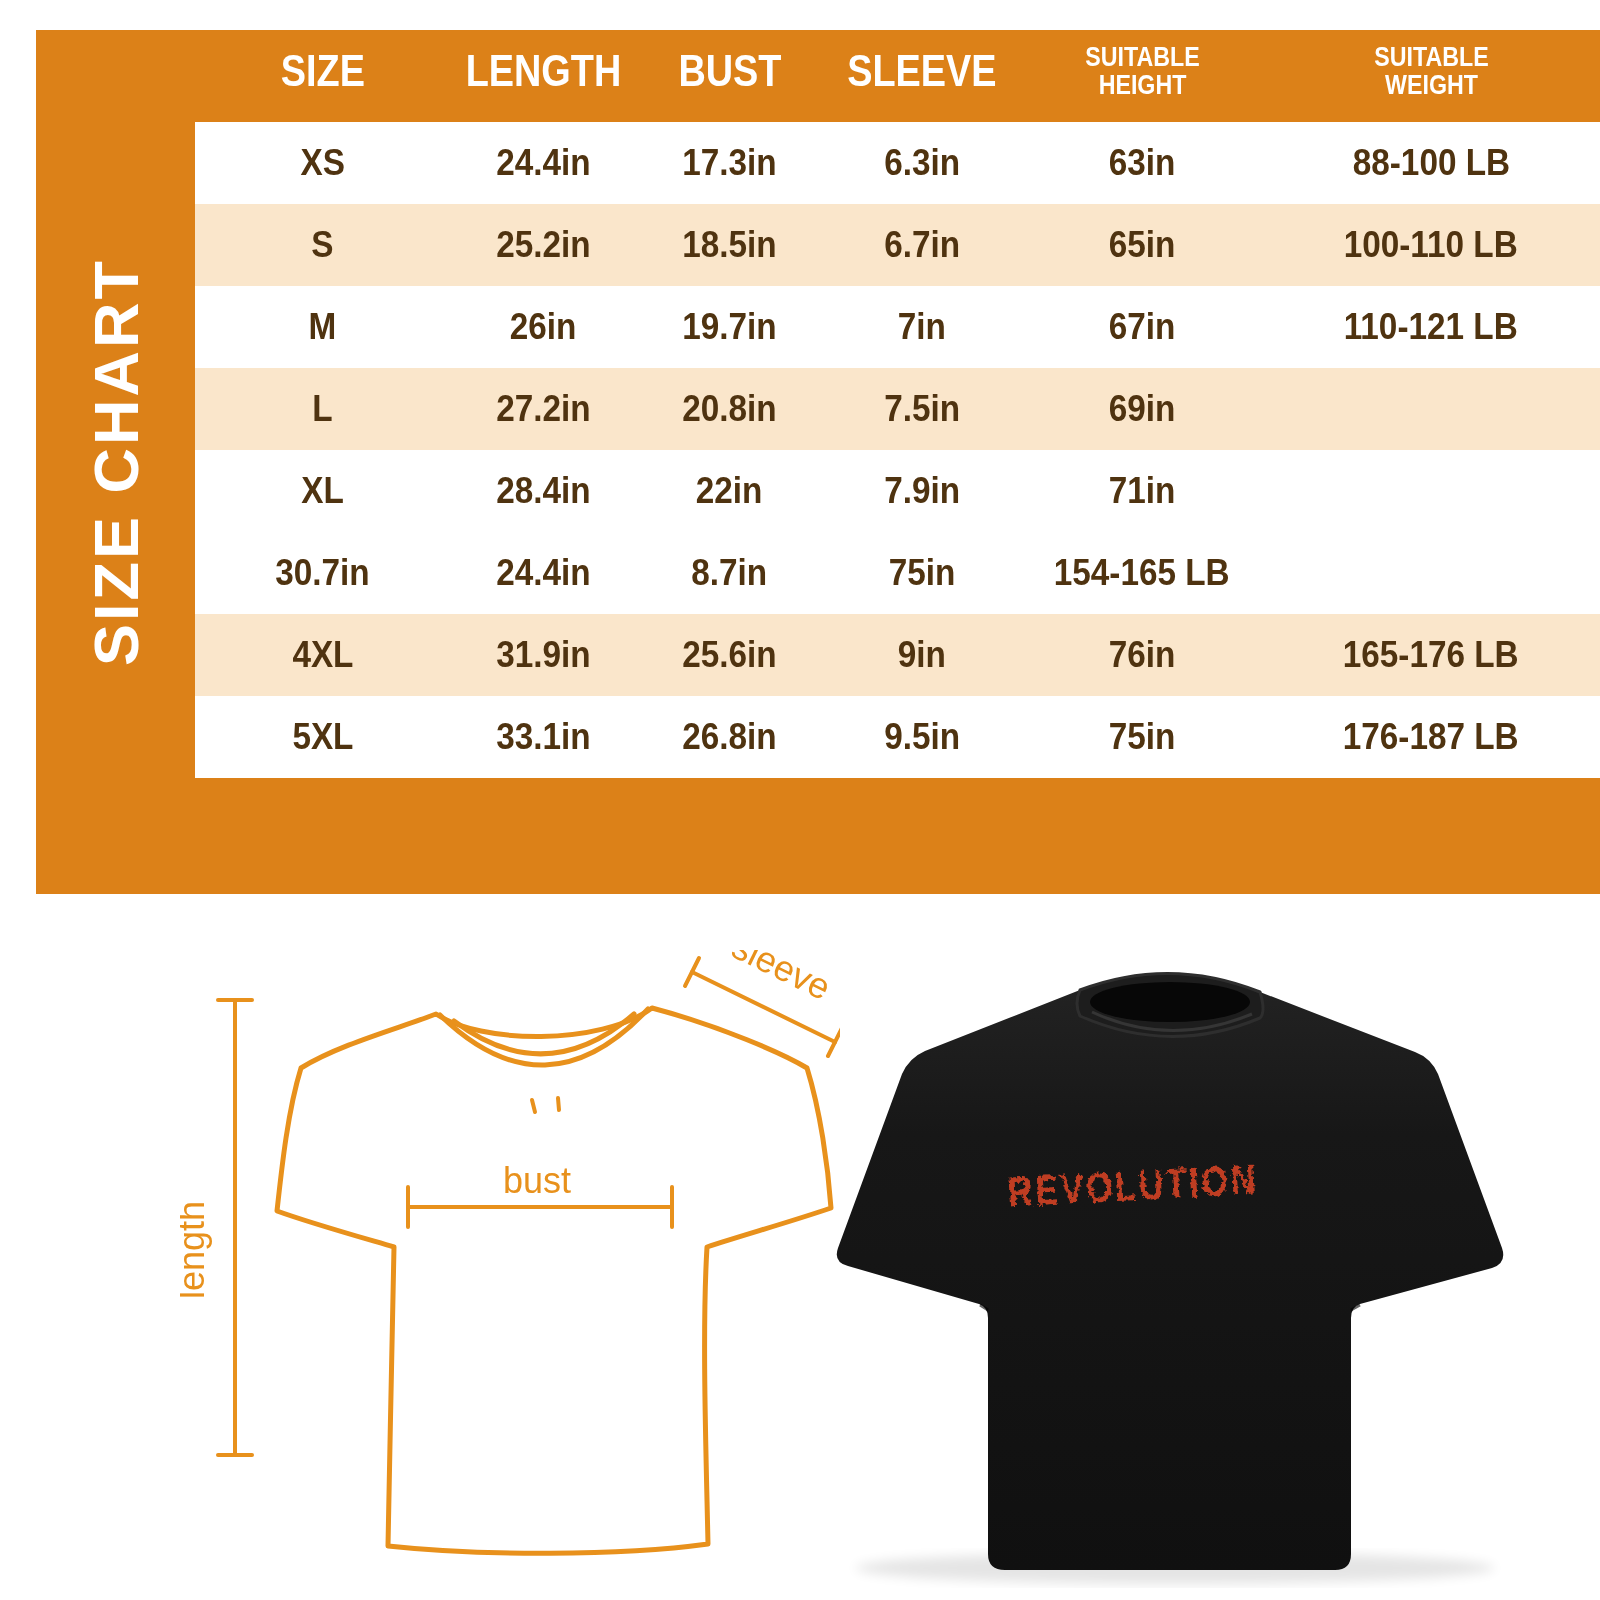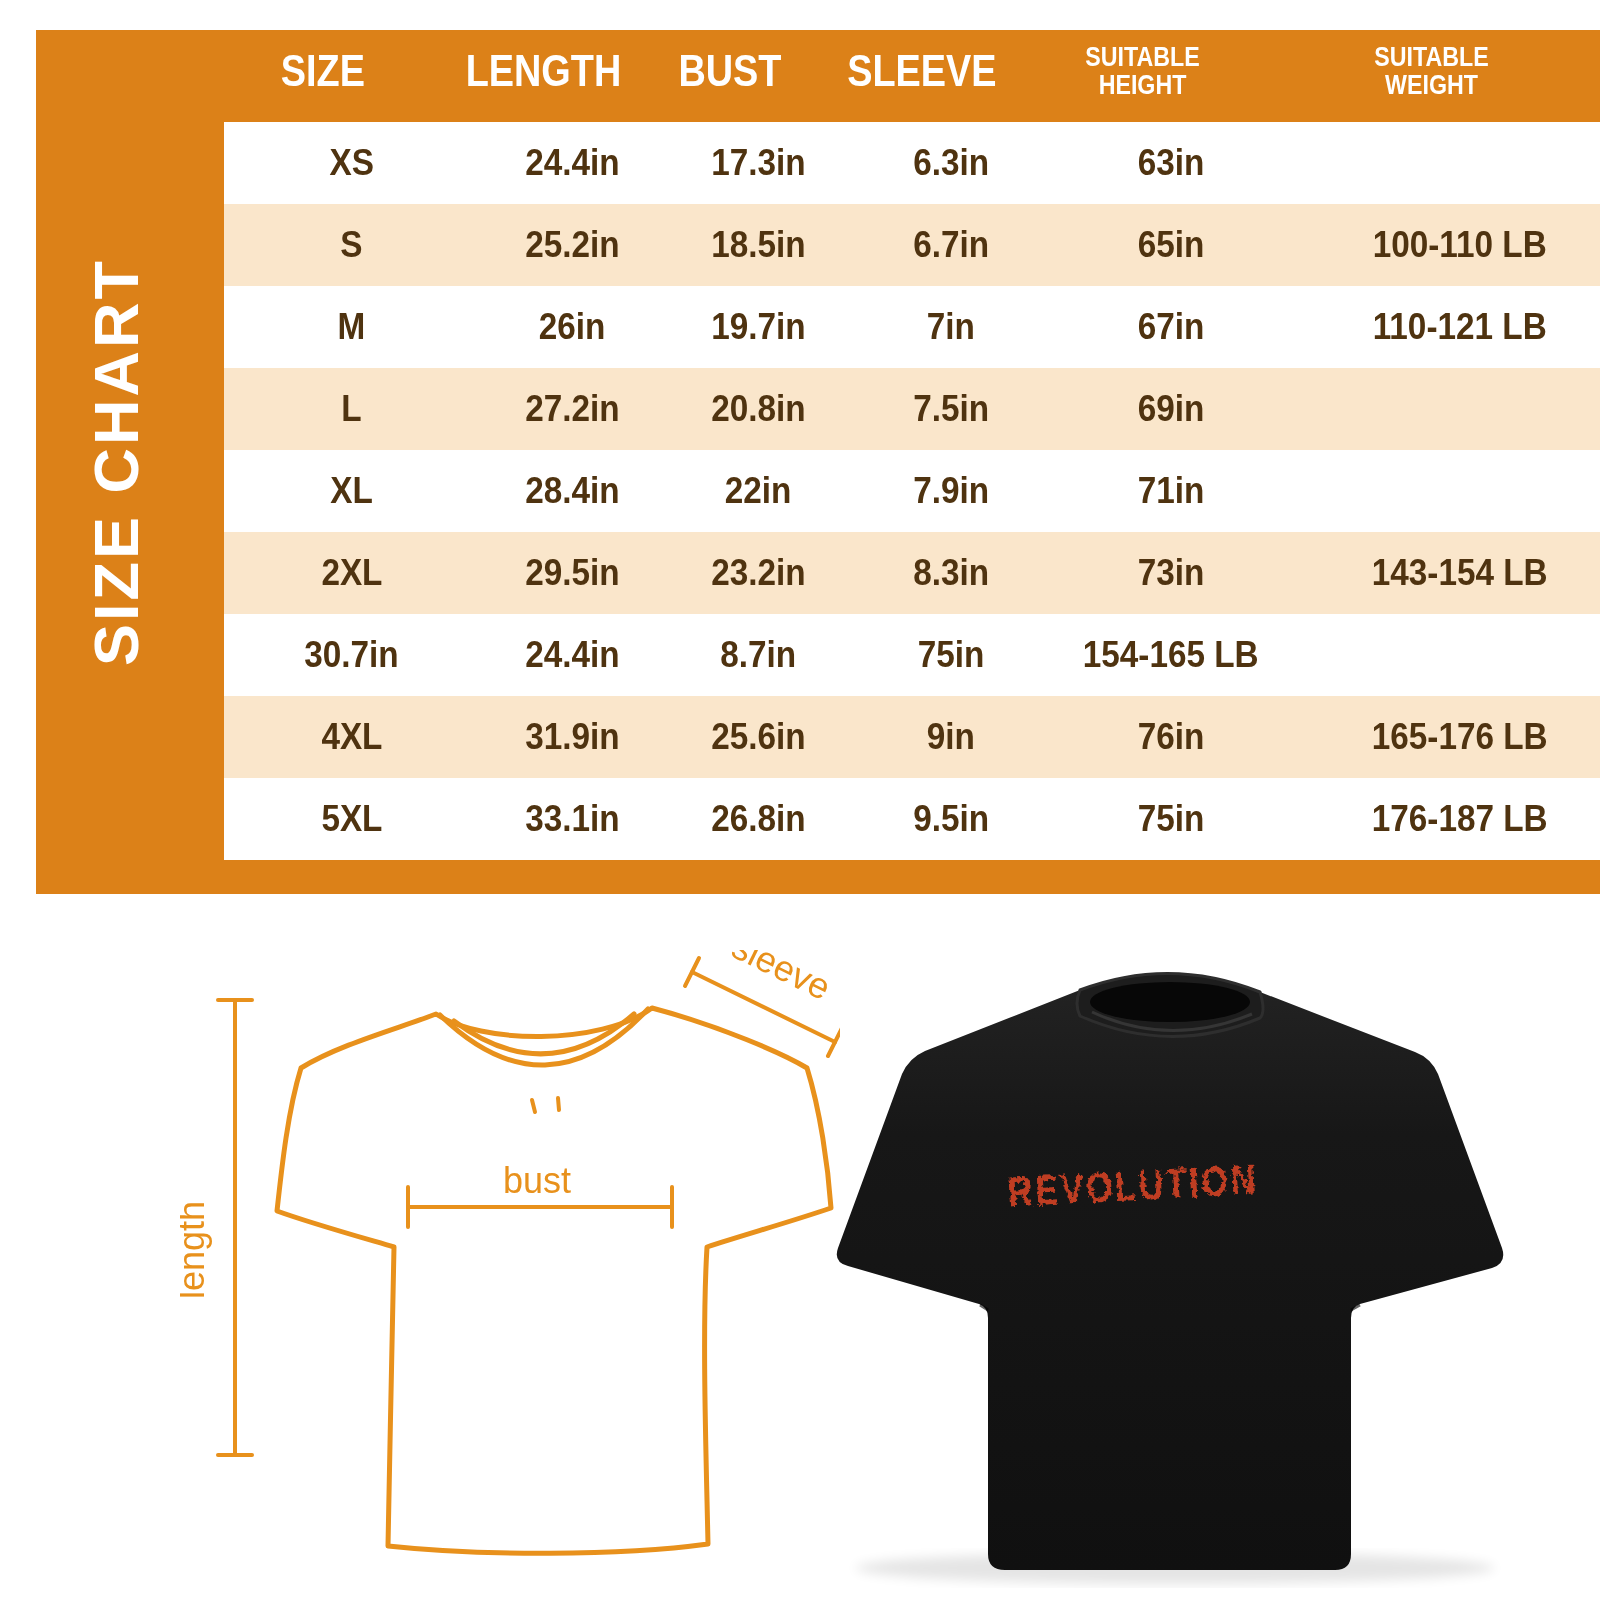--- a/index.html
+++ b/index.html
@@ -20,21 +20,21 @@
     font-size:63px;letter-spacing:3px;
   }
   .table-wrap{position:absolute;left:159px;top:0;right:0;bottom:34px;}
   .thead{
     display:grid;grid-template-columns:255px 187px 185px 200px 240px 338px;
     height:82px;align-items:center;
   }
   .th{text-align:center;color:#ffffff;font-weight:bold;}
   .th .cond{display:inline-block;transform:scaleX(.86);transform-origin:center;font-size:44px;}
   .th .cond.two{font-size:27px;line-height:1.05;}
-  .tbody{position:absolute;top:92px;left:0;right:0;margin-left:29px;}
+  .tbody{position:absolute;top:92px;left:0;right:0;}
   .tr{
     display:grid;grid-template-columns:255px 187px 185px 200px 240px 338px;
     height:82px;align-items:center;background:#ffffff;
   }
   .tr.alt{background:#FAE6CB;}
   .td{text-align:center;color:#4F3310;font-weight:bold;}
   .td .cond{display:inline-block;transform:scaleX(.9);transform-origin:center;font-size:37px;}
   
   .diagram-svg{position:absolute;left:180px;top:950px;width:660px;height:640px;}
   .photo-svg{position:absolute;left:830px;top:960px;width:680px;height:630px;}
@@ -58,20 +58,21 @@
         <div class="th"><span class="cond two"><div>SUITABLE</div><div>HEIGHT</div></span></div>
         <div class="th"><span class="cond two"><div>SUITABLE</div><div>WEIGHT</div></span></div>
       </div>
     <div class="tbody">
         <div class="tr">
           <div class="td"><span class="cond">XS</span></div>
           <div class="td"><span class="cond">24.4in</span></div>
           <div class="td"><span class="cond">17.3in</span></div>
           <div class="td"><span class="cond">6.3in</span></div>
           <div class="td"><span class="cond">63in</span></div>
+          <div class="td"><span class="cond">88-100 LB</span></div>
         </div>
         <div class="tr alt">
           <div class="td"><span class="cond">S</span></div>
           <div class="td"><span class="cond">25.2in</span></div>
           <div class="td"><span class="cond">18.5in</span></div>
           <div class="td"><span class="cond">6.7in</span></div>
           <div class="td"><span class="cond">65in</span></div>
           <div class="td"><span class="cond">100-110 LB</span></div>
         </div>
         <div class="tr">
@@ -88,28 +89,20 @@
           <div class="td"><span class="cond">20.8in</span></div>
           <div class="td"><span class="cond">7.5in</span></div>
           <div class="td"><span class="cond">69in</span></div>
         </div>
         <div class="tr">
           <div class="td"><span class="cond">XL</span></div>
           <div class="td"><span class="cond">28.4in</span></div>
           <div class="td"><span class="cond">22in</span></div>
           <div class="td"><span class="cond">7.9in</span></div>
           <div class="td"><span class="cond">71in</span></div>
-        </div>
-        <div class="tr alt">
-          <div class="td"><span class="cond">2XL</span></div>
-          <div class="td"><span class="cond">29.5in</span></div>
-          <div class="td"><span class="cond">23.2in</span></div>
-          <div class="td"><span class="cond">8.3in</span></div>
-          <div class="td"><span class="cond">73in</span></div>
-          <div class="td"><span class="cond">143-154 LB</span></div>
         </div>
         <div class="tr">
           <div class="td"><span class="cond">30.7in</span></div>
           <div class="td"><span class="cond">24.4in</span></div>
           <div class="td"><span class="cond">8.7in</span></div>
           <div class="td"><span class="cond">75in</span></div>
           <div class="td"><span class="cond">154-165 LB</span></div>
         </div>
         <div class="tr alt">
           <div class="td"><span class="cond">4XL</span></div>

